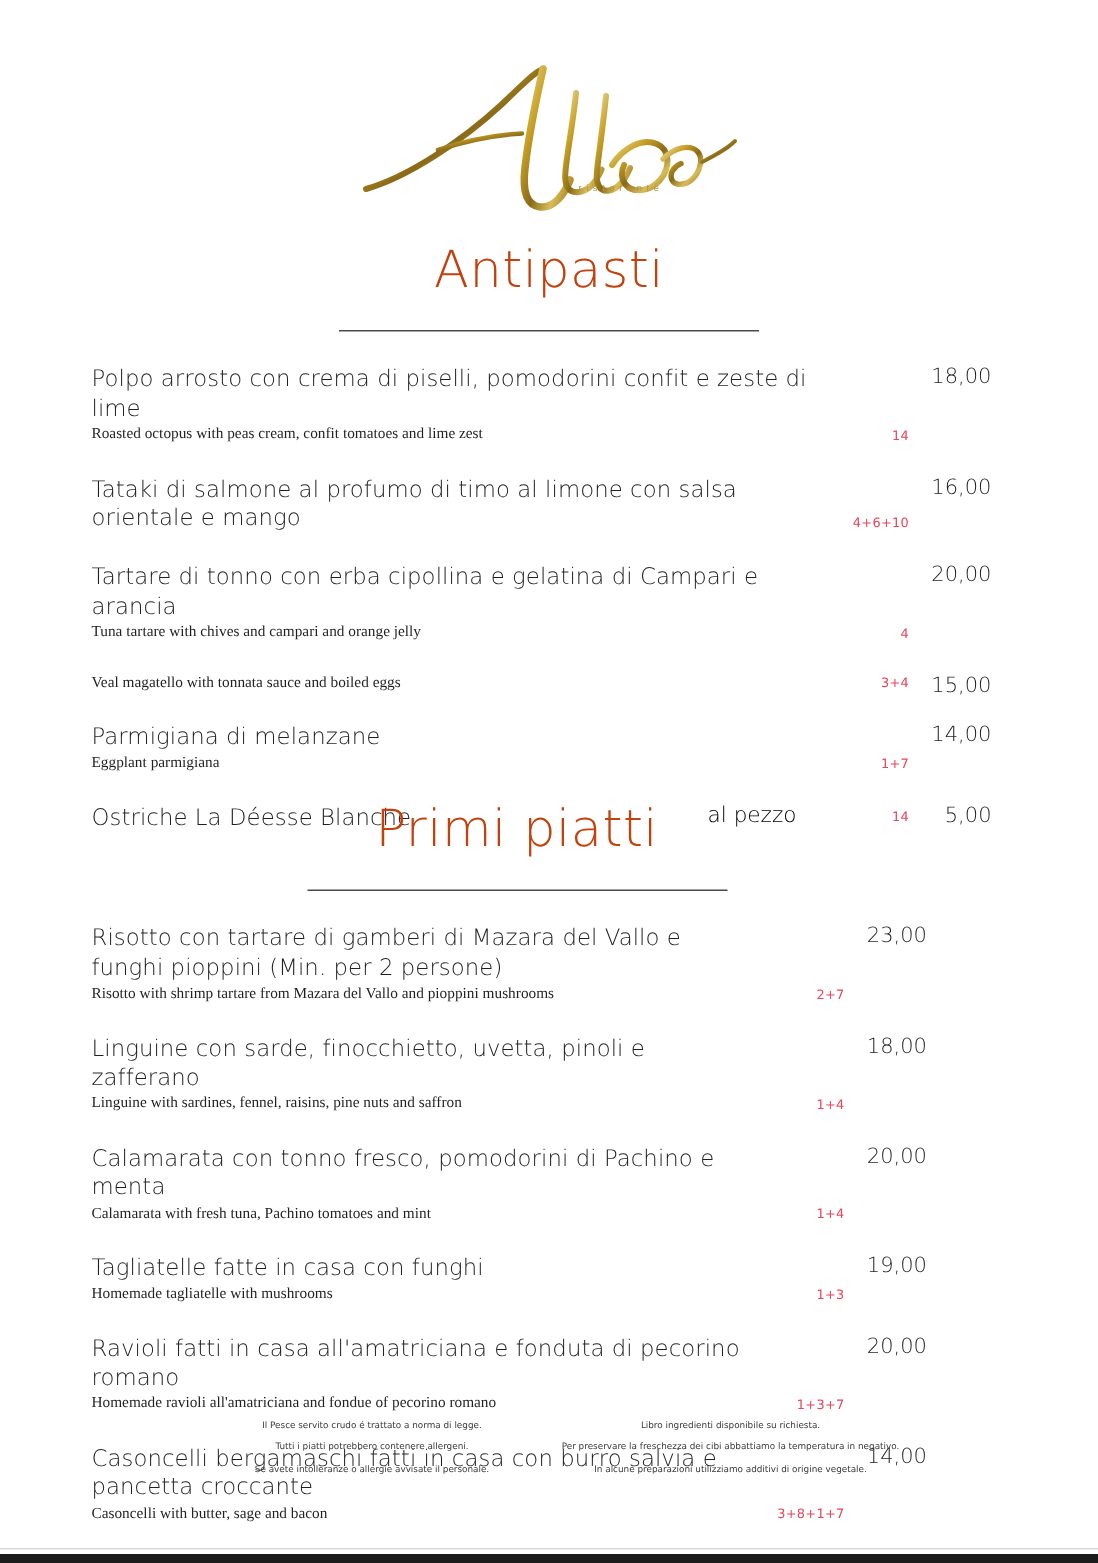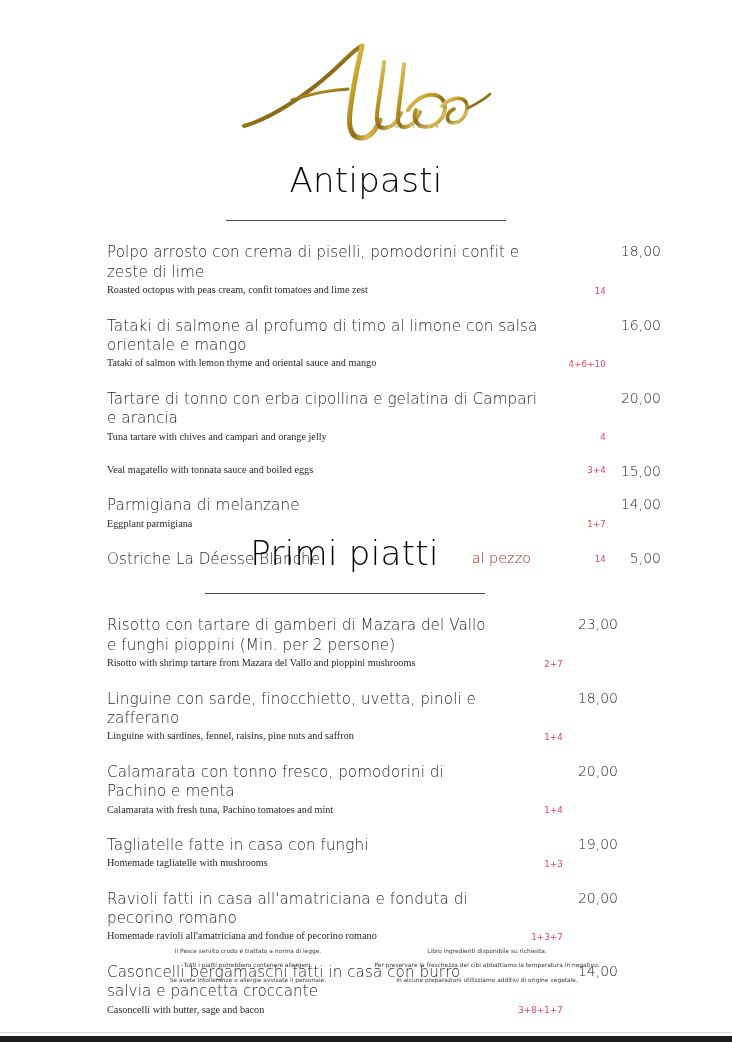--- a/index.html
+++ b/index.html
@@ -49,32 +49,32 @@
     font-family: "Liberation Sans", sans-serif;
     text-transform: lowercase;
   }
 
   
   .section-head {
     text-align: center;
     font-size: 34px;
     font-weight: 300;
     letter-spacing: 0.3px;
-    color: #000000;
+    color: #c2410c;
     font-family: "DejaVu Sans", sans-serif;
   }
   .rule {
     width: 280px;
     height: 1.4px;
     background: #4a4a4a;
     margin: 20px auto 0 auto;
   }
 
   
-  .menu-list { padding: 0 71px 0 107px; }
+  .menu-list { padding: 0 71px 0 61px; }
 
   .menu-item {
     position: relative;
     padding-right: 120px;
     margin-top: 20px;
   }
   .menu-item:first-child { margin-top: 0; }
 
   .item-title {
     font-size: 15.2px;
@@ -116,21 +116,21 @@
     color: #e8455c;
     letter-spacing: 0.2px;
     font-family: "DejaVu Sans", sans-serif;
   }
   .item-note {
     position: absolute;
     right: 130px;
     top: 0;
     font-size: 14.4px;
     font-weight: 300;
-    color: #b91c1c;
+    color: #000000;
     white-space: nowrap;
     font-family: "DejaVu Sans", sans-serif;
   }
 
   
   .footer {
     position: absolute;
     left: 0;
     bottom: 28px;
     width: 732px;
@@ -200,21 +200,20 @@
         <div class="rule"></div>
         <div class="menu-list" style="margin-top: 22px;">
           <div class="menu-item">
             <div class="item-title">Polpo arrosto con crema di piselli, pomodorini confit e zeste di lime</div>
             <div class="item-desc">Roasted octopus with peas cream, confit tomatoes and lime zest</div>
             <div class="item-allergen" style="bottom: 1px;">14</div>
             <div class="item-price">18,00</div>
           </div>
           <div class="menu-item">
             <div class="item-title">Tataki di salmone al profumo di timo al limone con salsa orientale e mango</div>
-            <div class="item-desc">Tataki of salmon with lemon thyme and oriental sauce and mango</div>
             <div class="item-allergen" style="bottom: 1px;">4+6+10</div>
             <div class="item-price">16,00</div>
           </div>
           <div class="menu-item">
             <div class="item-title">Tartare di tonno con erba cipollina e gelatina di Campari e arancia</div>
             <div class="item-desc">Tuna tartare with chives and campari and orange jelly</div>
             <div class="item-allergen" style="bottom: 1px;">4</div>
             <div class="item-price">20,00</div>
           </div>
           <div class="menu-item">

